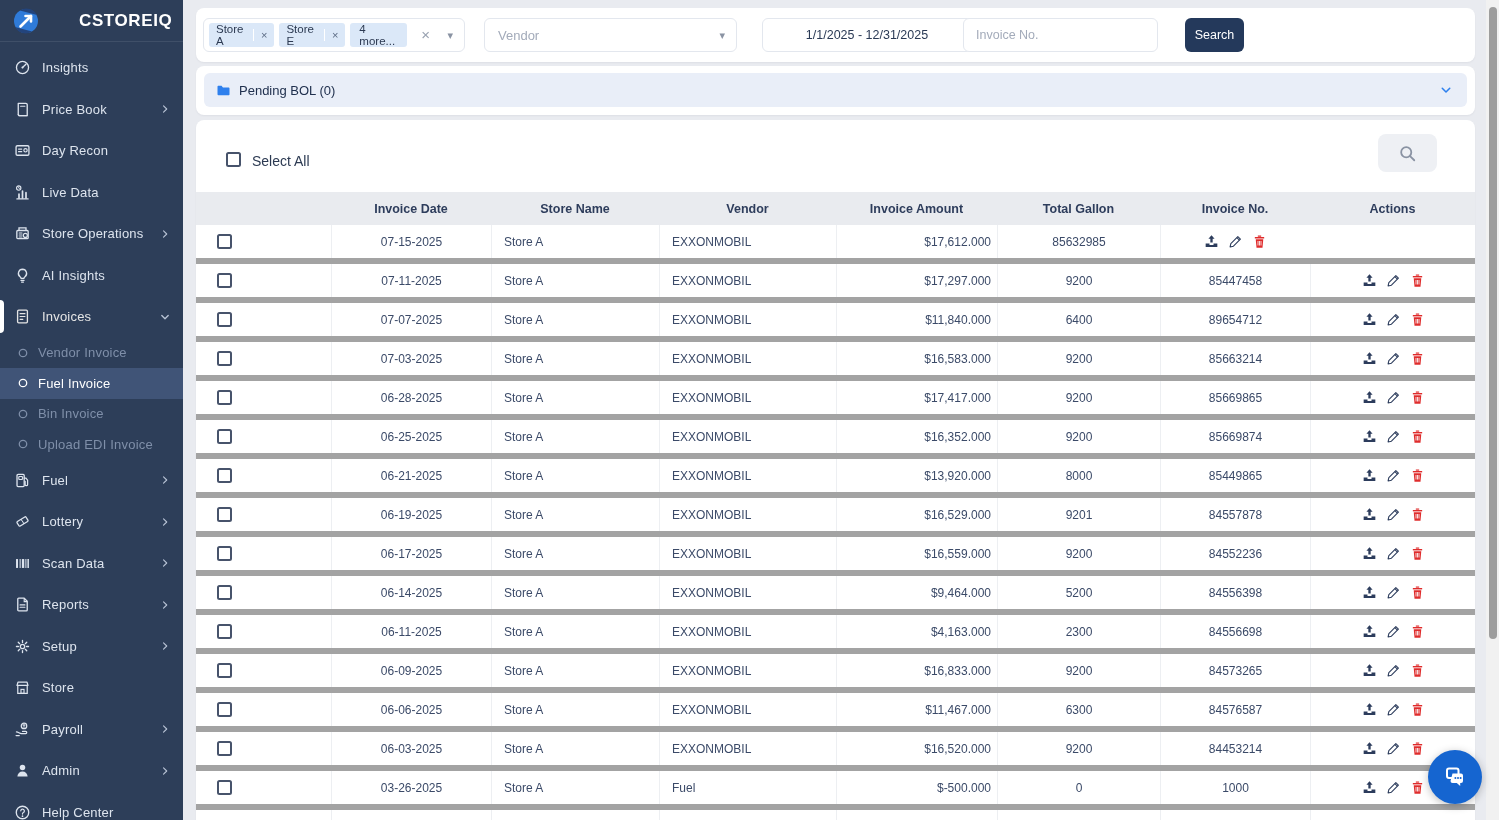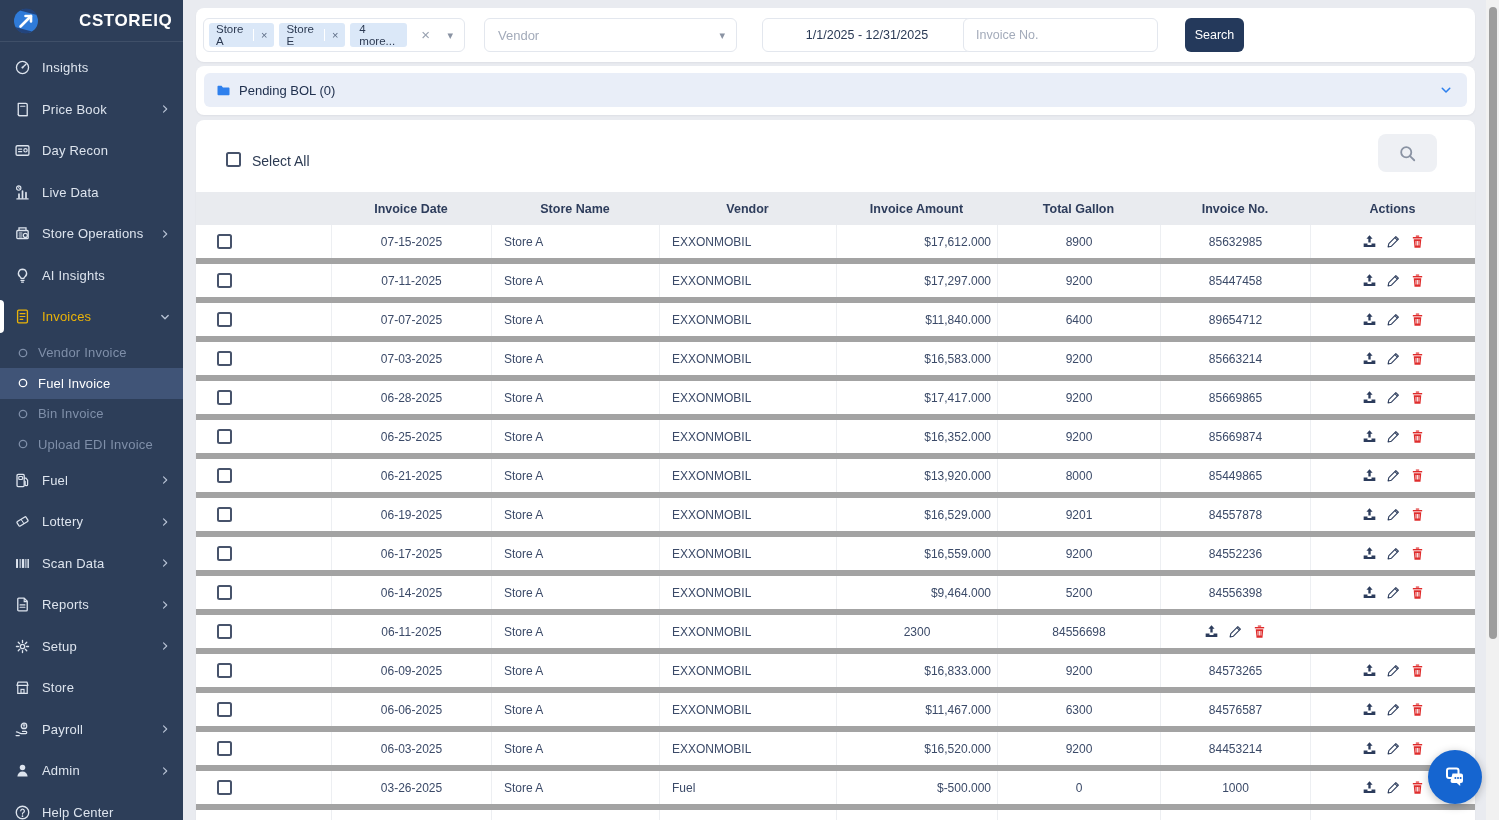--- a/index.html
+++ b/index.html
@@ -25,21 +25,21 @@
   .logo-text { color:#fff; font-weight:bold; font-size:17px; letter-spacing:.6px;margin-left:32px; }
   .menu { padding-top:5px; }
   .s-item {
     position:relative; height:41.5px; display:flex; align-items:center;
     padding:0 12px 0 14px; color:#dde4ee; cursor:pointer; font-size:13px; letter-spacing:.2px;
   }
   .s-item.sub { height:30.5px; padding-left:15px; }
   .s-item.dim { color:#7f8fa9; }
   .s-item.active { background:#40547ا; }
   .s-item.active { background:#405477; color:#ffffff; }
-  .s-item.parent-active { color:#eab308; }
+  .s-item.parent-active { color:#e5e5e5; }
   .s-ico { width:17px; height:17px; flex:0 0 17px; margin-right:11px; color:inherit; }
   .s-item.sub .s-ico { width:12px; height:12px; flex:0 0 12px; margin-right:9px; margin-left:2px; }
   .s-label { flex:1; white-space:nowrap; overflow:hidden; }
   .s-arrow { width:12px; height:12px; color:#b9c4d6; }
   .s-ind {
     position:absolute; left:0; top:4px; width:4px; height:33px;
     background:#ffffff; border-radius:0 4px 4px 0;
   }
 
   
@@ -470,21 +470,20 @@
     </div>
   <div class="tbody">
       <div class="trow grid-row">
         <div class="td">
           <span class="cb"></span>
         </div>
         <div class="td">07-15-2025</div>
         <div class="td c-left">Store A</div>
         <div class="td c-left">EXXONMOBIL</div>
         <div class="td c-right">$17,612.000</div>
-        <div class="td">8900</div>
         <div class="td">85632985</div>
         <div class="td actions-cell">
           <span class="act upload">
             <svg>
               <use href="#sym-upload-icon"></use>
             </svg>
           </span>
           <span class="act edit">
             <svg>
               <use href="#sym-pencil-icon"></use>
@@ -749,20 +748,21 @@
           </span>
         </div>
       </div>
       <div class="trow grid-row">
         <div class="td">
           <span class="cb"></span>
         </div>
         <div class="td">06-11-2025</div>
         <div class="td c-left">Store A</div>
         <div class="td c-left">EXXONMOBIL</div>
+        <div class="td c-right">$4,163.000</div>
         <div class="td">2300</div>
         <div class="td">84556698</div>
         <div class="td actions-cell">
           <span class="act upload">
             <svg>
               <use href="#sym-upload-icon"></use>
             </svg>
           </span>
           <span class="act edit">
             <svg>

